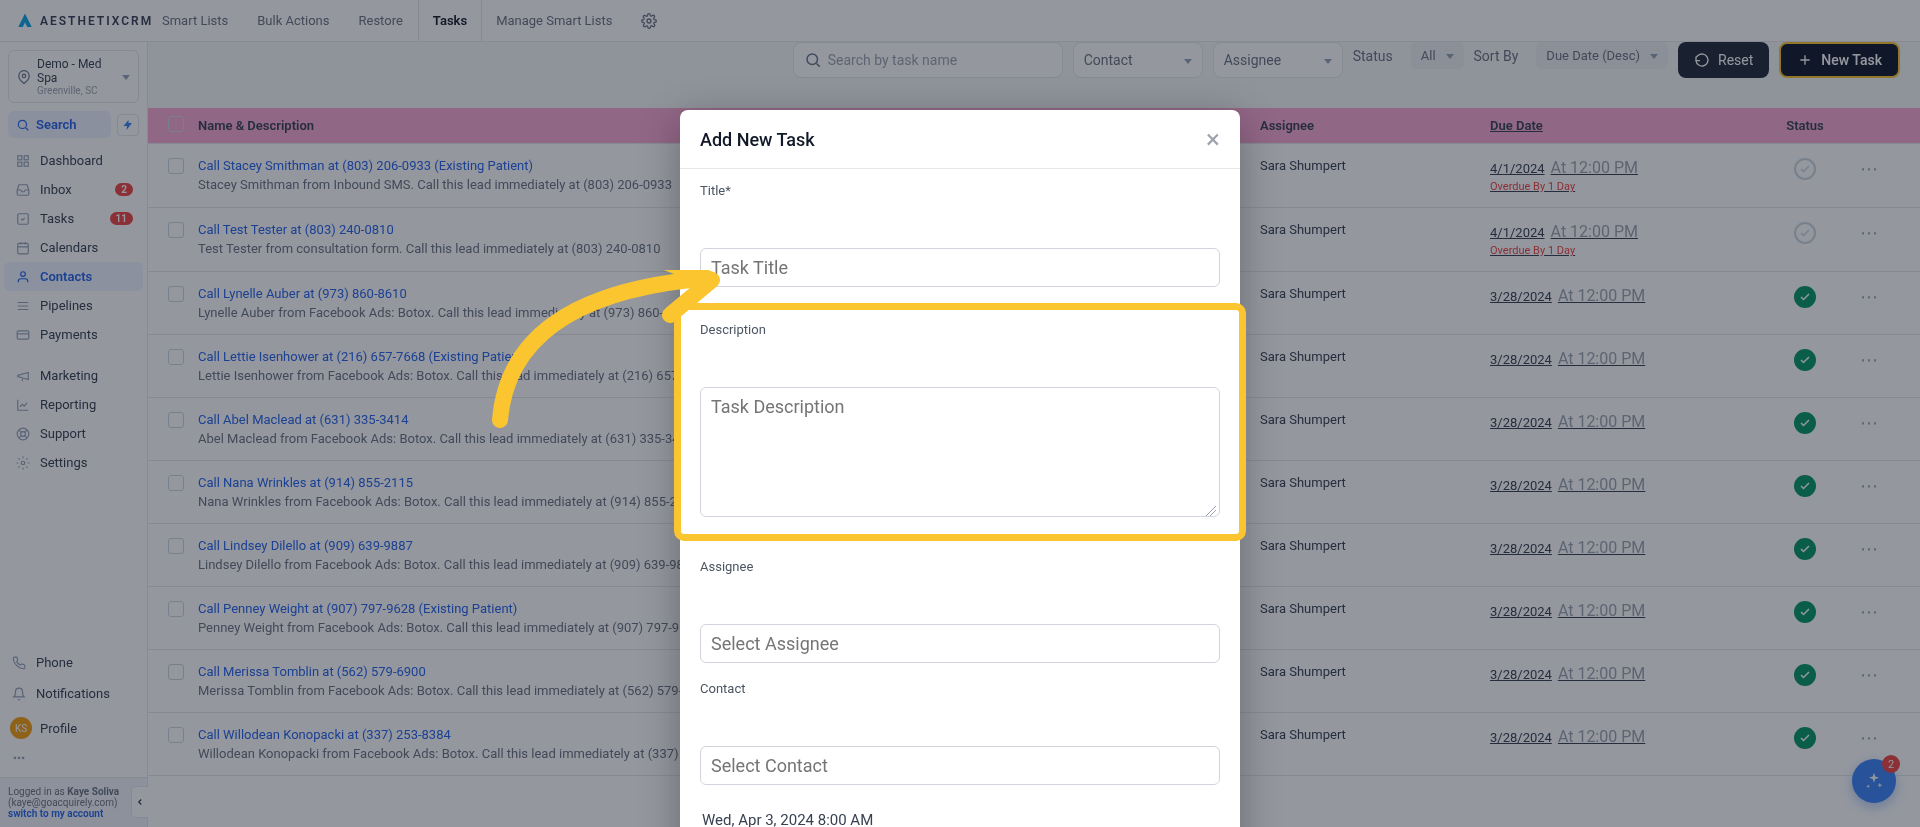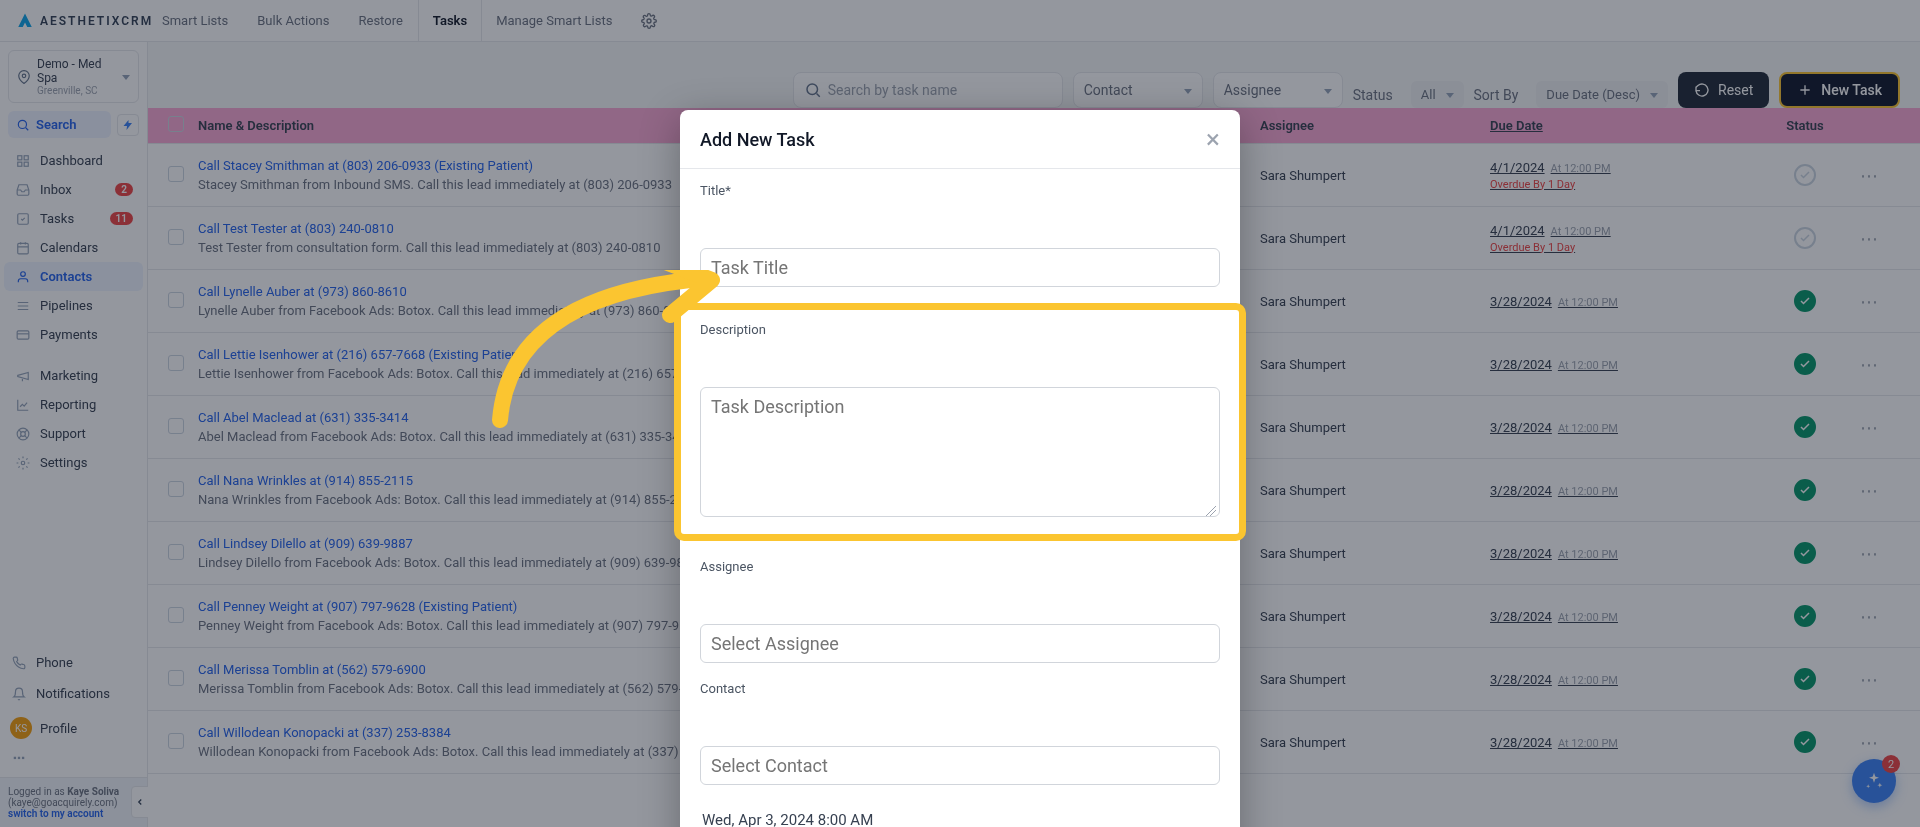--- a/index.html
+++ b/index.html
@@ -168,21 +168,21 @@
   
   .main {
     position: absolute;
     left: 148px; right: 0; top: 42px; bottom: 0;
     display: flex;
     flex-direction: column;
   }
   .toolbar {
     height: 66px;
     display: flex;
-    align-items: flex-end;
+    align-items: flex-start;
     padding: 0 20px;
     gap: 10px;
   }
   .toolbar .spacer { flex:1; }
   .tb-search {
     display:flex;align-items:center;
     border:1px solid var(--border);
     background:#fff;
     border-radius:8px;
     height:36px;padding:0 10px;width:270px;
@@ -225,31 +225,31 @@
   }
   .col-check{ width:30px; }
   .col-name { flex: 1 1 auto; min-width:320px;}
   .col-contact{ width:290px; padding-left:10px;}
   .col-assignee{ width:230px; }
   .col-due{ width:260px;text-decoration:underline; }
   .col-status{ width:110px; display:flex;justify-content:center;}
   .col-menu{ width:40px; }
   .task-rows { overflow:auto; flex:1; background:#fff; }
   .trow {
-    display:flex;align-items:center;
+    display:flex;
     padding: 14px 20px;
     border-bottom:1px solid var(--border);
     font-size:13px;
   }
   .trow .title { color: var(--link); cursor:pointer; }
   .trow .desc { color: var(--text-dim); margin-top:4px; font-size:13px; white-space:nowrap; overflow:hidden; text-overflow:ellipsis; max-width:500px;}
   .trow .contact-cell { display:flex;align-items:center;gap:8px;cursor:pointer;color:var(--text); }
   .trow .cavatar { width:26px;height:26px;border-radius:50%;display:flex;align-items:center;justify-content:center;font-size:11px;color:#fff;font-weight:600; }
   .trow .due-date { color: var(--text); }
-  .trow .due-time { color: var(--text-light); font-size:11px; margin-left:6px;}
+  .trow .due-time { color: var(--text-light); font-size:16px; margin-left:6px;}
   .trow .overdue { color: var(--badge-red); font-size:11px; margin-top:3px;}
   .status-circle {
     width:22px;height:22px;border-radius:50%;
     border:2px solid #cbd5e1;display:flex;align-items:center;justify-content:center;cursor:pointer;
     color:#cbd5e1;
   }
   .status-circle.done { background:var(--green); border-color:var(--green); color:#fff; }
   .row-menu { color:var(--text-light); cursor:pointer; font-size:18px;letter-spacing:2px; }
   .checkbox { width:16px;height:16px;border:1.5px solid #cbd5e1;border-radius:3px;cursor:pointer;display:inline-block; }
 

